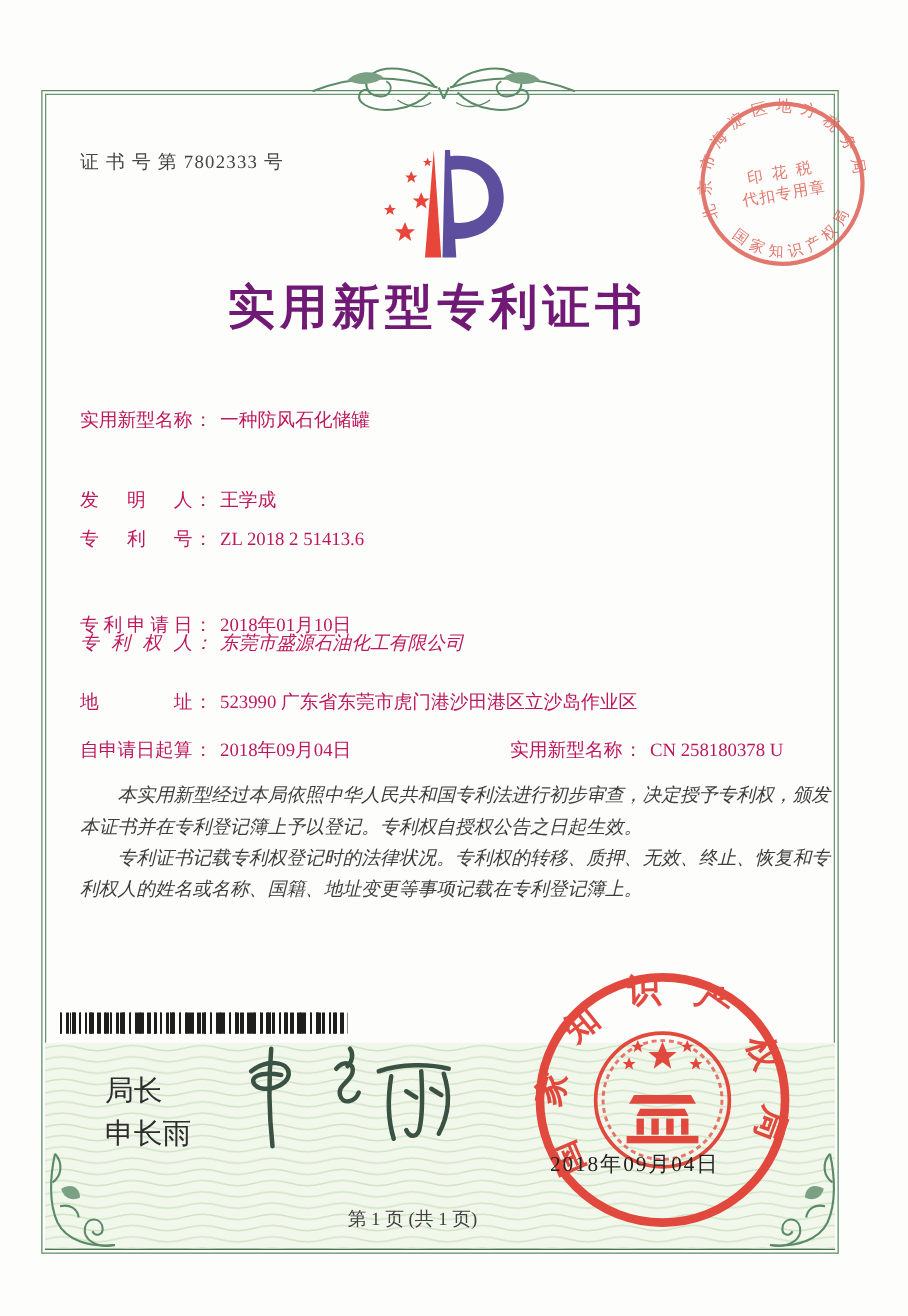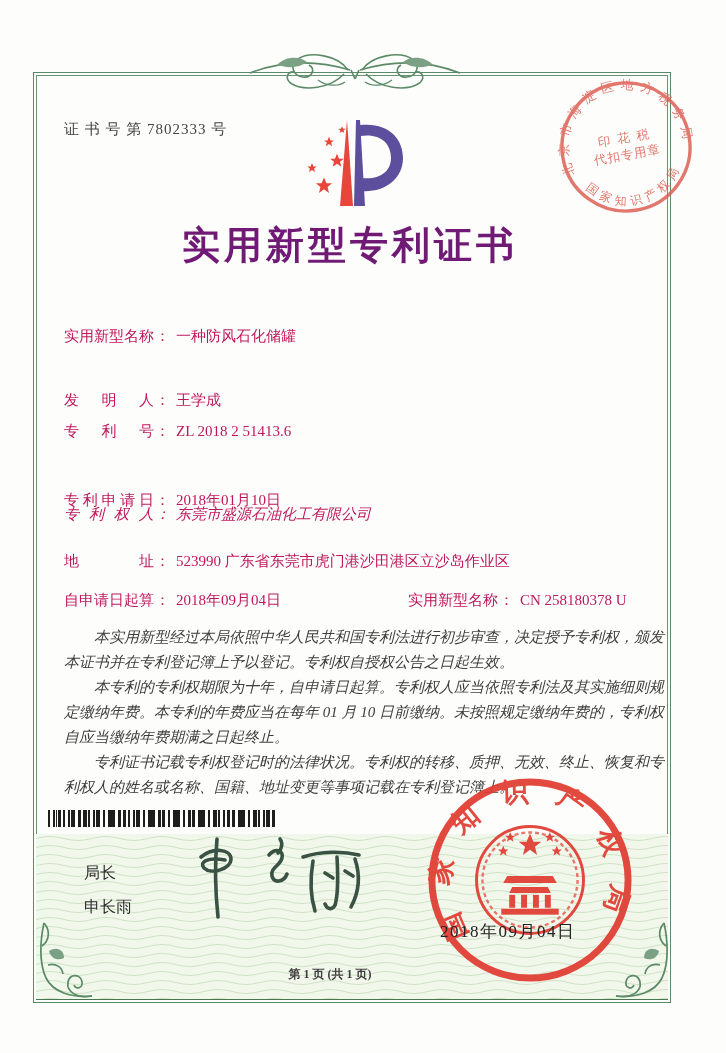--- a/index.html
+++ b/index.html
@@ -30,25 +30,25 @@
   
   .paras{left:64px;top:625px;width:600px;font-size:15px;line-height:25px;text-align:justify;color:#3d3d3d;}
   .paras p{margin:0;text-indent:2em;font-style:italic;}
   
   .barcode{left:48px;top:810px;width:230px;height:17px;
     background:
       repeating-linear-gradient(90deg,#1e1e1e 0 2px,transparent 2px 5px),
       repeating-linear-gradient(90deg,#1e1e1e 0 1px,transparent 1px 8px),
       repeating-linear-gradient(90deg,transparent 0 10px,#1e1e1e 10px 13px);}
   
-  .signer{left:84px;top:856px;font-size:16px;line-height:34px;color:#2d2d2d;}
+  .signer{left:84px;top:856px;font-size:23px;line-height:34px;color:#2d2d2d;}
   .signature-svg{left:185px;top:833px;}
   .big-seal{left:426px;top:776px;opacity:.92;}
   .seal-date{left:440px;top:920px;font-size:17px;letter-spacing:1.5px;color:#222;z-index:5;}
-  .footer{left:230px;top:966px;width:200px;text-align:center;font-size:12px;color:#3f3f3f;font-weight:bold;}
+  .footer{left:230px;top:966px;width:200px;text-align:center;font-size:15px;color:#3f3f3f;}
   .corner-l{left:36px;top:921px;}
   .corner-r{left:612px;top:921px;transform:scaleX(-1);}
   .top-orn{left:248px;top:50px;}
   svg text{font-family:"Liberation Serif","DejaVu Serif",serif;}
 </style>
 </head>
 <body>
 
 <div class="abs frame">
   <div class="frame-inner"></div>
@@ -131,21 +131,20 @@
 </div>
 <div class="frow grant">
   <span>自申请日起算</span><span class="fcolon">：</span><span>2018年09月04日</span>
   <span class="grant-right">
     <span>实用新型名称</span><span class="fcolon">：</span><span>CN 258180378 U</span>
   </span>
 </div>
 
 <div class="abs paras">
   <p>本实用新型经过本局依照中华人民共和国专利法进行初步审查，决定授予专利权，颁发本证书并在专利登记簿上予以登记。专利权自授权公告之日起生效。</p>
-  <p>本专利的专利权期限为十年，自申请日起算。专利权人应当依照专利法及其实施细则规定缴纳年费。本专利的年费应当在每年 01 月 10 日前缴纳。未按照规定缴纳年费的，专利权自应当缴纳年费期满之日起终止。</p>
   <p>专利证书记载专利权登记时的法律状况。专利权的转移、质押、无效、终止、恢复和专利权人的姓名或名称、国籍、地址变更等事项记载在专利登记簿上。</p>
 </div>
 
 <div class="abs barcode"></div>
 
 <div class="abs signer">
   <div>局长</div>
   <div>申长雨</div>
 </div>
 

